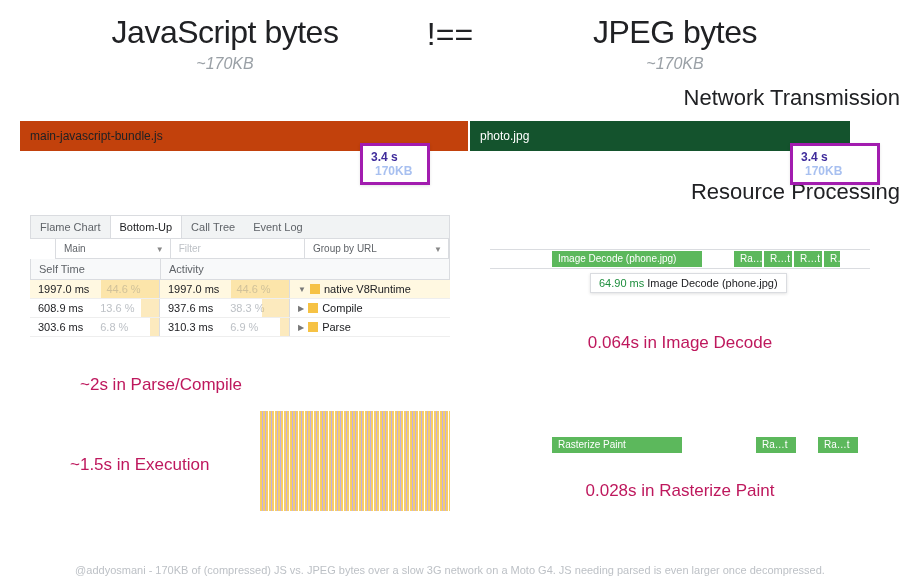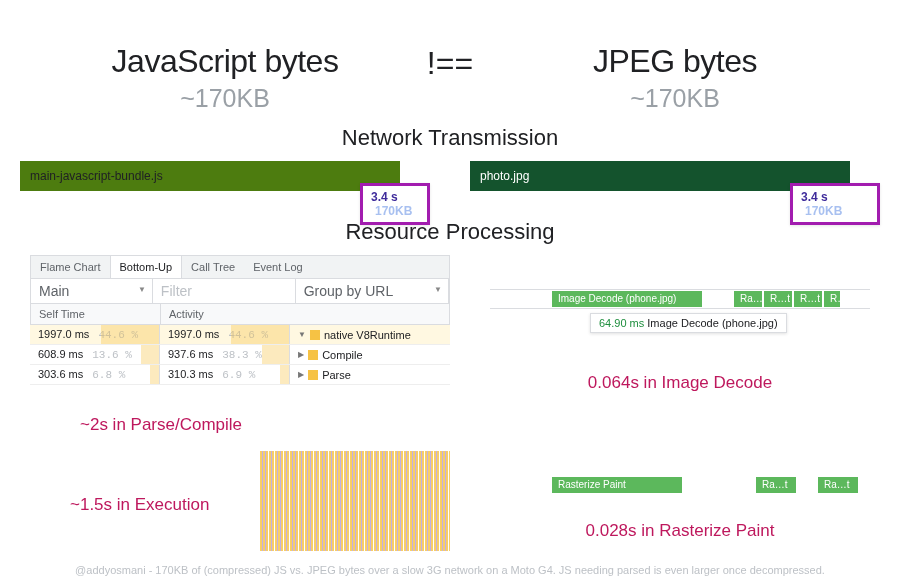--- a/index.html
+++ b/index.html
@@ -9,78 +9,77 @@
   font-family: -apple-system, "Helvetica Neue", Arial, sans-serif;
   background: #fff;
   position: relative;
   color: #202124;
 }
 .header {
   display: flex;
   justify-content: center;
   gap: 0;
   padding-top: 14px;
-  margin-top: 29px;
 }
 .col {
   width: 380px;
   text-align: center;
 }
 .mid {
   width: 70px;
   text-align: center;
 }
 h1 { font-size: 32px; font-weight: 400; letter-spacing: -0.5px; }
 .notequal { font-size: 32px; font-weight: 400; margin-top: 2px; }
-.size { color: #9aa0a6; font-size: 25px; margin-top: 4px; }
-.section-title { text-align: center; font-size: 22px; font-weight: 400; margin: 12px 0 10px; }
+.size { color: #9aa0a6; font-size: 16px; margin-top: 4px; font-style: italic; }
+.section-title { text-align: right; font-size: 22px; font-weight: 400; margin: 12px 0 10px; }
 
 .bars { display: flex; justify-content: space-between; padding: 0 20px; }
 .bar-wrap { width: 410px; position: relative; }
 .bar {
   height: 30px;
   line-height: 30px;
   font-size: 12px;
   color: #202124;
   padding-left: 10px;
   position: relative;
 }
-.bar.js { background: #4d7c0f; width: 380px; }
+.bar.js { background: #c2410c; width: 448px; }
 .bar.jpeg { background: #14532d; color: #fff; width: 380px; font-weight: 500; }
 .badge {
   position: absolute;
   background: #fff;
   border: 3px solid #a21caf;
   font-size: 12px;
   padding: 4px 8px;
   box-shadow: 0 1px 3px rgba(0,0,0,0.1);
 }
 .badge .dur { color: #3f2b9b; font-weight: 600; }
 .badge .bytes { color: #a8c0f0; font-weight: 600; margin-left: 4px; }
 
 .proc { display: flex; justify-content: space-between; padding: 0 30px; margin-top: 10px; }
 .proc-left { width: 420px; }
 .proc-right { width: 380px; }
 
 
 .tabs { display: flex; border: 1px solid #dadce0; background: #f1f3f4; font-size: 11px; }
 .tabs span { padding: 5px 9px; color: #5f6368; cursor: pointer; }
 .tabs .active { background: #fff; border-right: 1px solid #dadce0; border-left: 1px solid #dadce0; color: #202124; }
-.controls { display: flex; border: 1px solid #dadce0; border-top: none; font-size: 14px; }
+.controls { display: flex; border: 1px solid #dadce0; border-top: none; font-size: 10px; margin-left: 25px; }
 .controls .sel { padding: 4px 8px; color: #5f6368; flex: 1; border-right: 1px solid #dadce0; position: relative; }
 .controls .filter { flex: 1.2; padding: 4px 8px; color: #bdc1c6; border-right: 1px solid #dadce0; }
 .caret::after { content: "▼"; font-size: 8px; color: #888; position: absolute; right: 6px; top: 6px; }
 .theaders { display: flex; border: 1px solid #dadce0; border-top: none; font-size: 11px; background: #f8f9fa; }
 .theaders span { padding: 4px 8px; color: #5f6368; }
 .c1 { width: 130px; border-right: 1px solid #dadce0; }
 .c2 { width: 130px; border-right: 1px solid #dadce0; }
 .c3 { flex: 1; }
 .row { display: flex; font-size: 11px; border-bottom: 1px solid #eee; }
 .cell { padding: 3px 8px; position: relative; }
-.pct { color: #bdc1c6; margin-left: 9px; font-family: Liberation Mono, monospace; }
+.pct { color: #bdc1c6; margin-left: 17px; }
 .barbg { position: absolute; top: 0; bottom: 0; right: 0; background: #f6c244; opacity: 0.35; }
 .activity { display: flex; align-items: center; gap: 4px; }
 .tri { font-size: 8px; color: #777; }
 .sq { width: 10px; height: 10px; background: #f6c244; display: inline-block; }
 .row.sel { background: #fff8e1; }
 
 .summary { font-size: 17px; text-align: center; margin-top: 18px; color: #be185d; }
 
 
 .track { border: 1px solid #dadce0; border-left: none; border-right: none; height: 20px; display: flex; gap: 2px; align-items: center; margin-top: 34px; }

